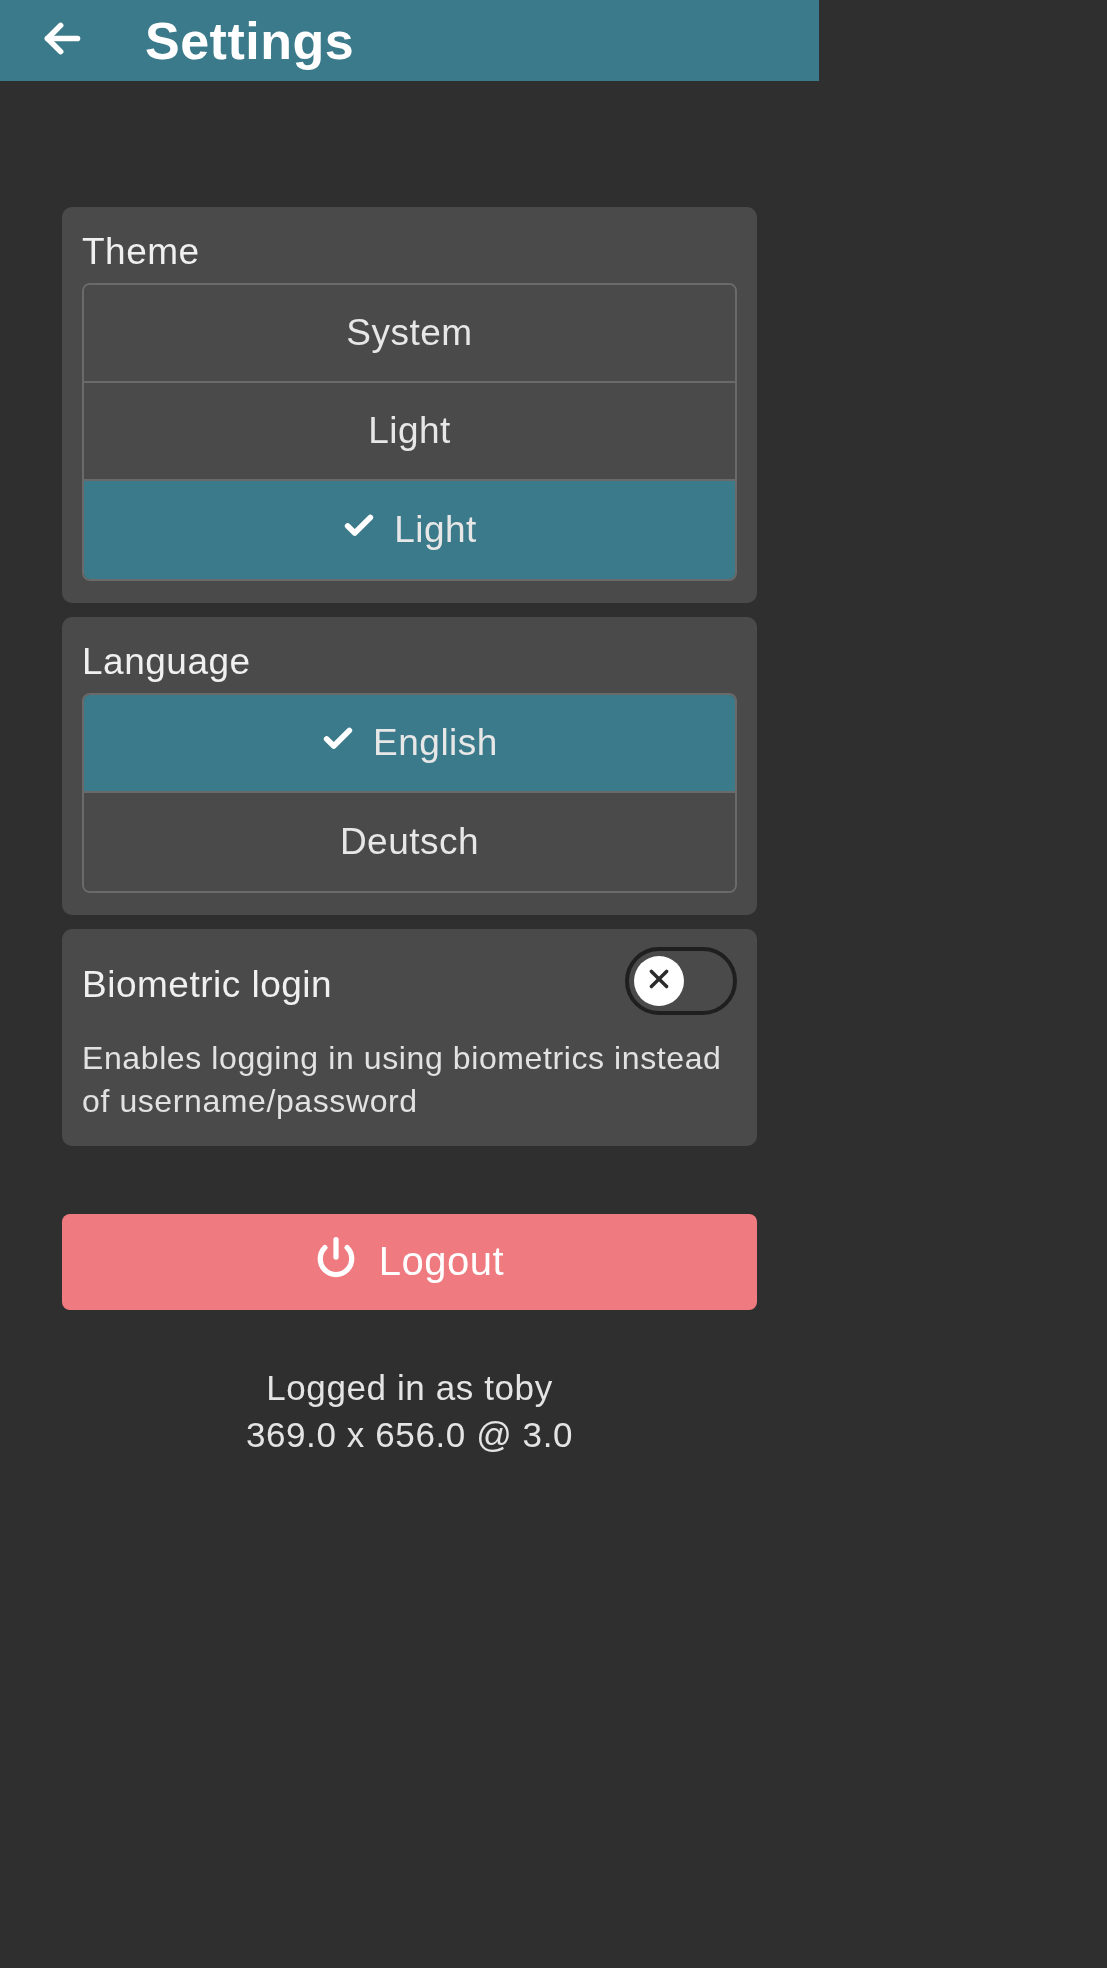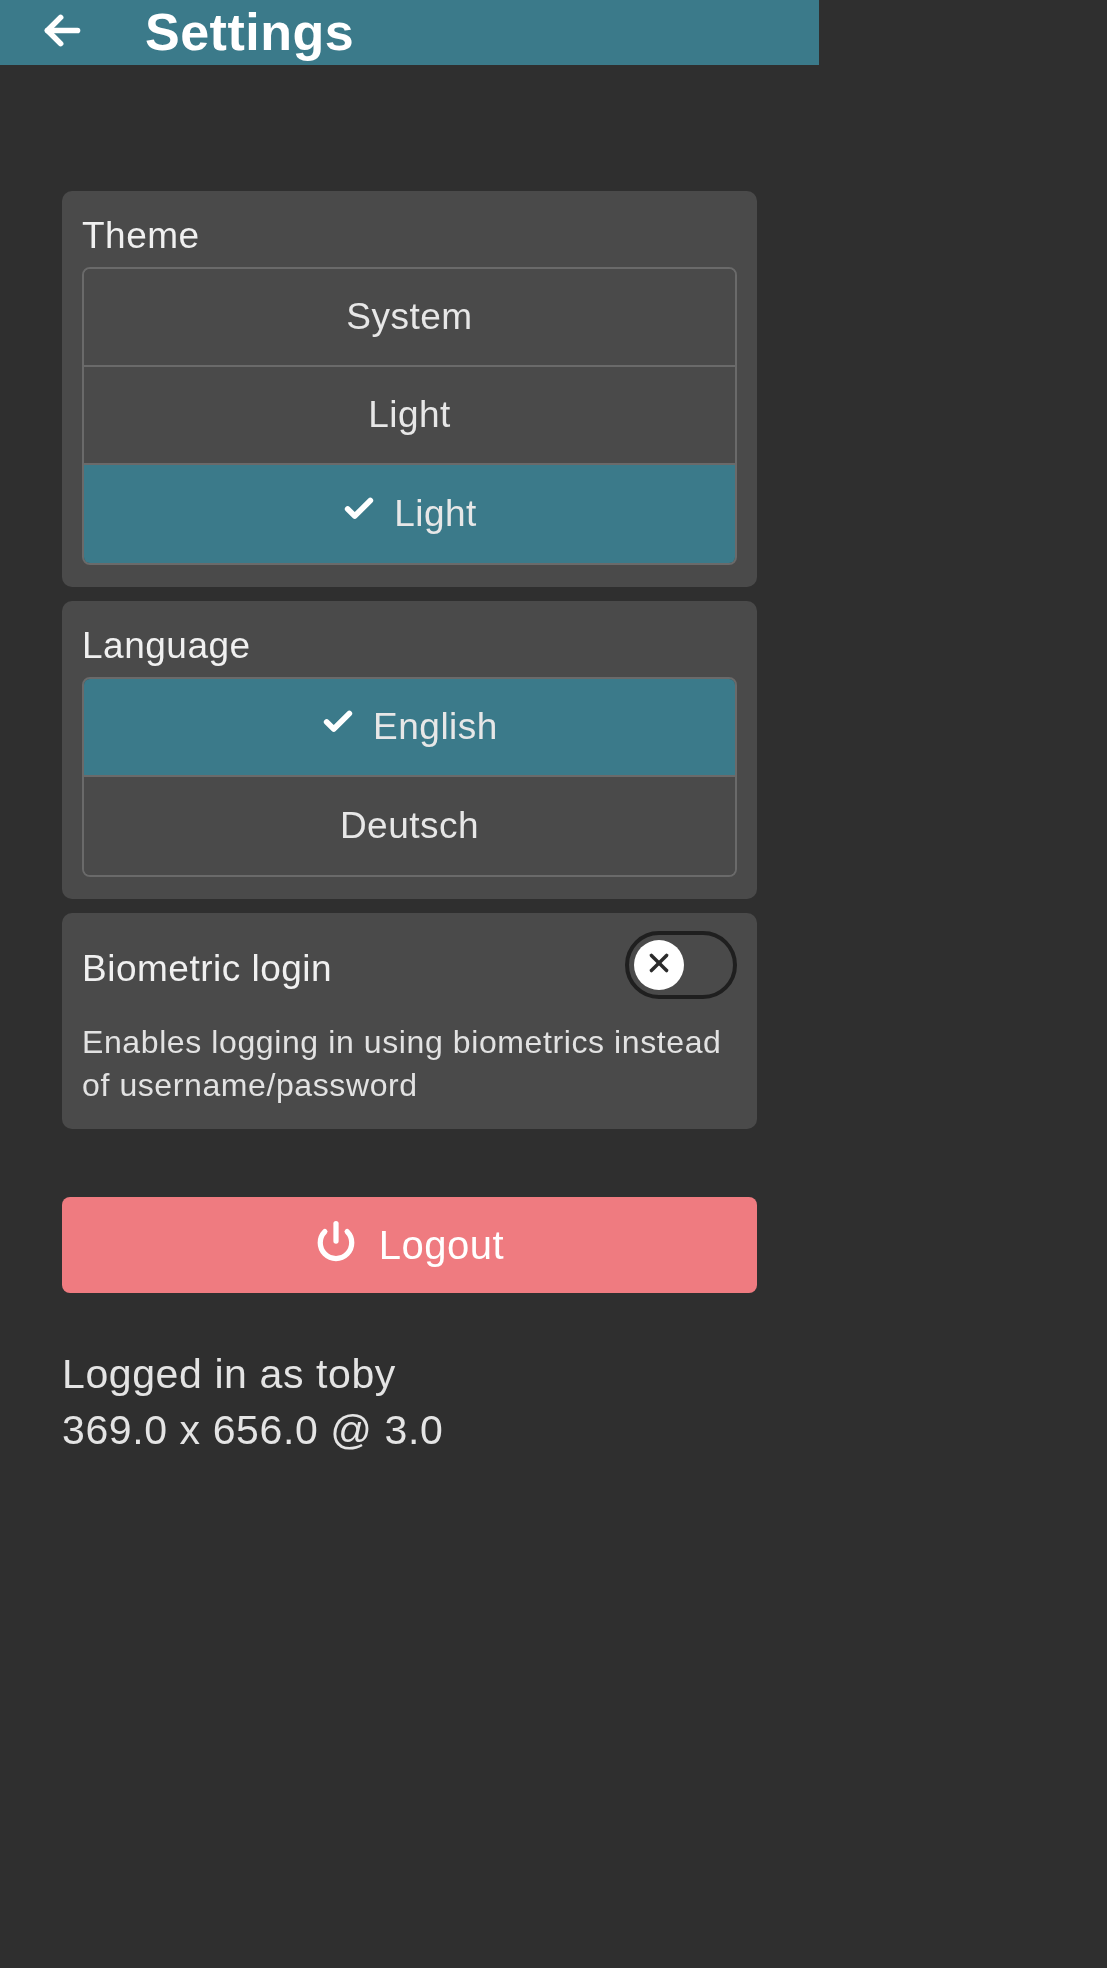--- a/index.html
+++ b/index.html
@@ -89,22 +89,23 @@
       gap: 22px;
       color: #fff;
       font-size: 40px;
       font-weight: 500;
       letter-spacing: 0.5px;
     }
     .logout svg { width: 42px; height: 42px; }
 
     .footer {
       margin-top: 40px;
+      text-align: center;
       color: #e4e4e4;
-      font-size: 41px;
+      font-size: 35px;
       letter-spacing: 0.6px;
       line-height: 1.35;
     }
   </style>
 </head>
 <body>
 
 <div class="screen">
 
   <div class="header">

